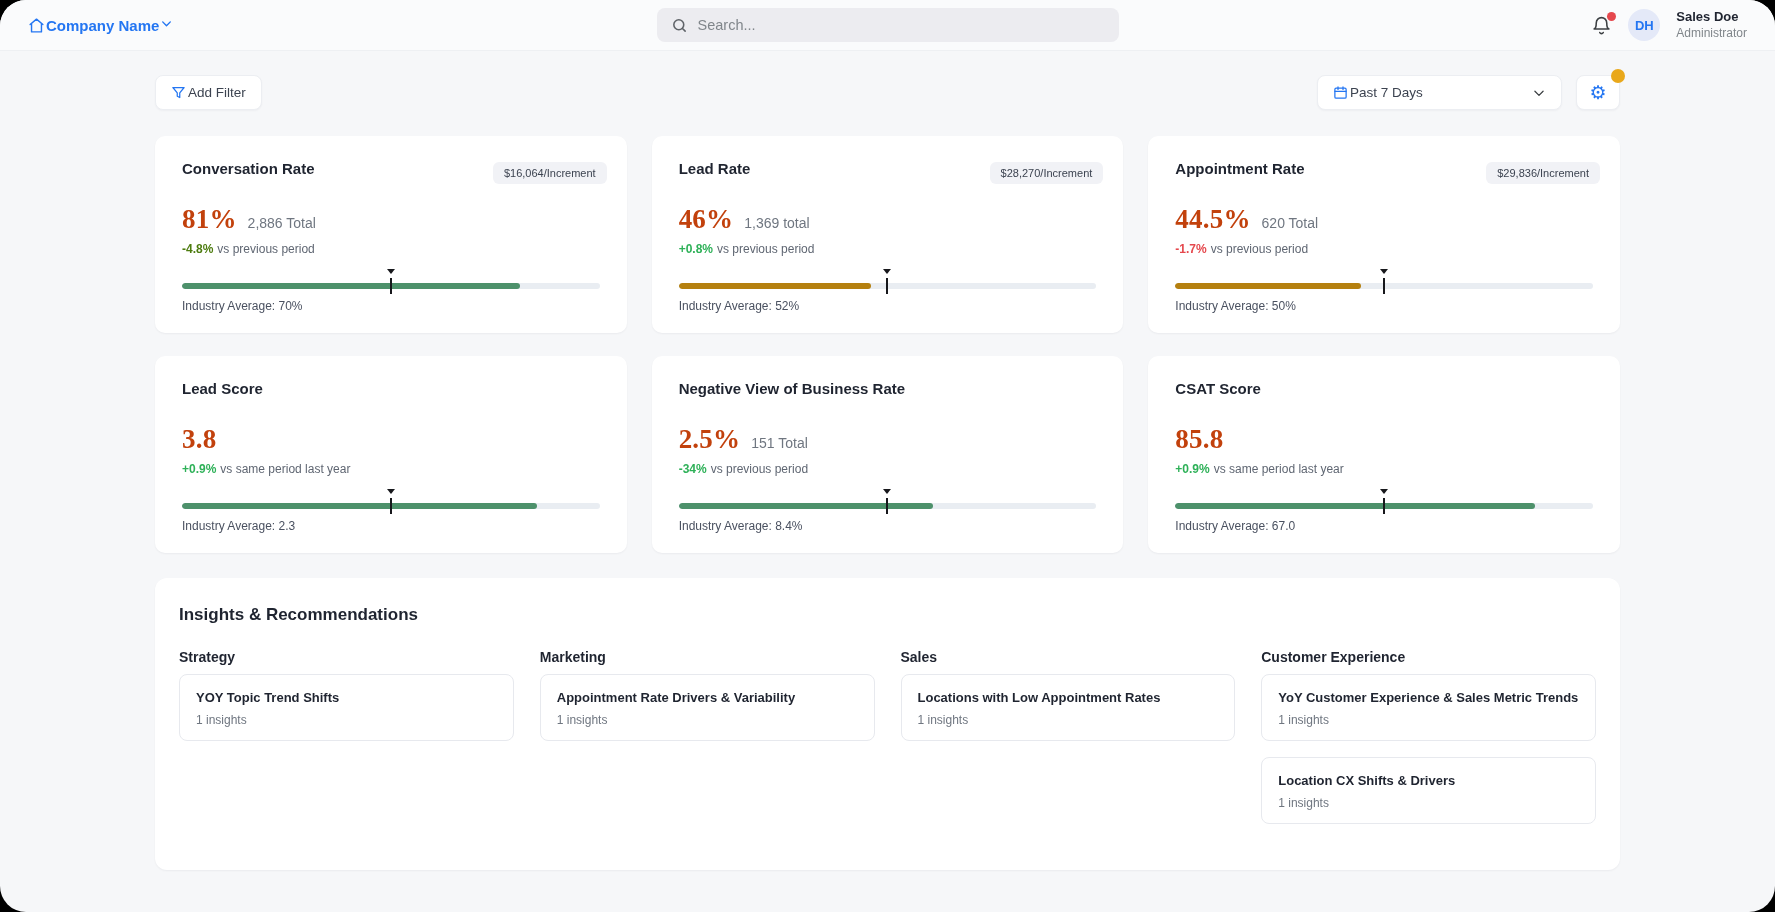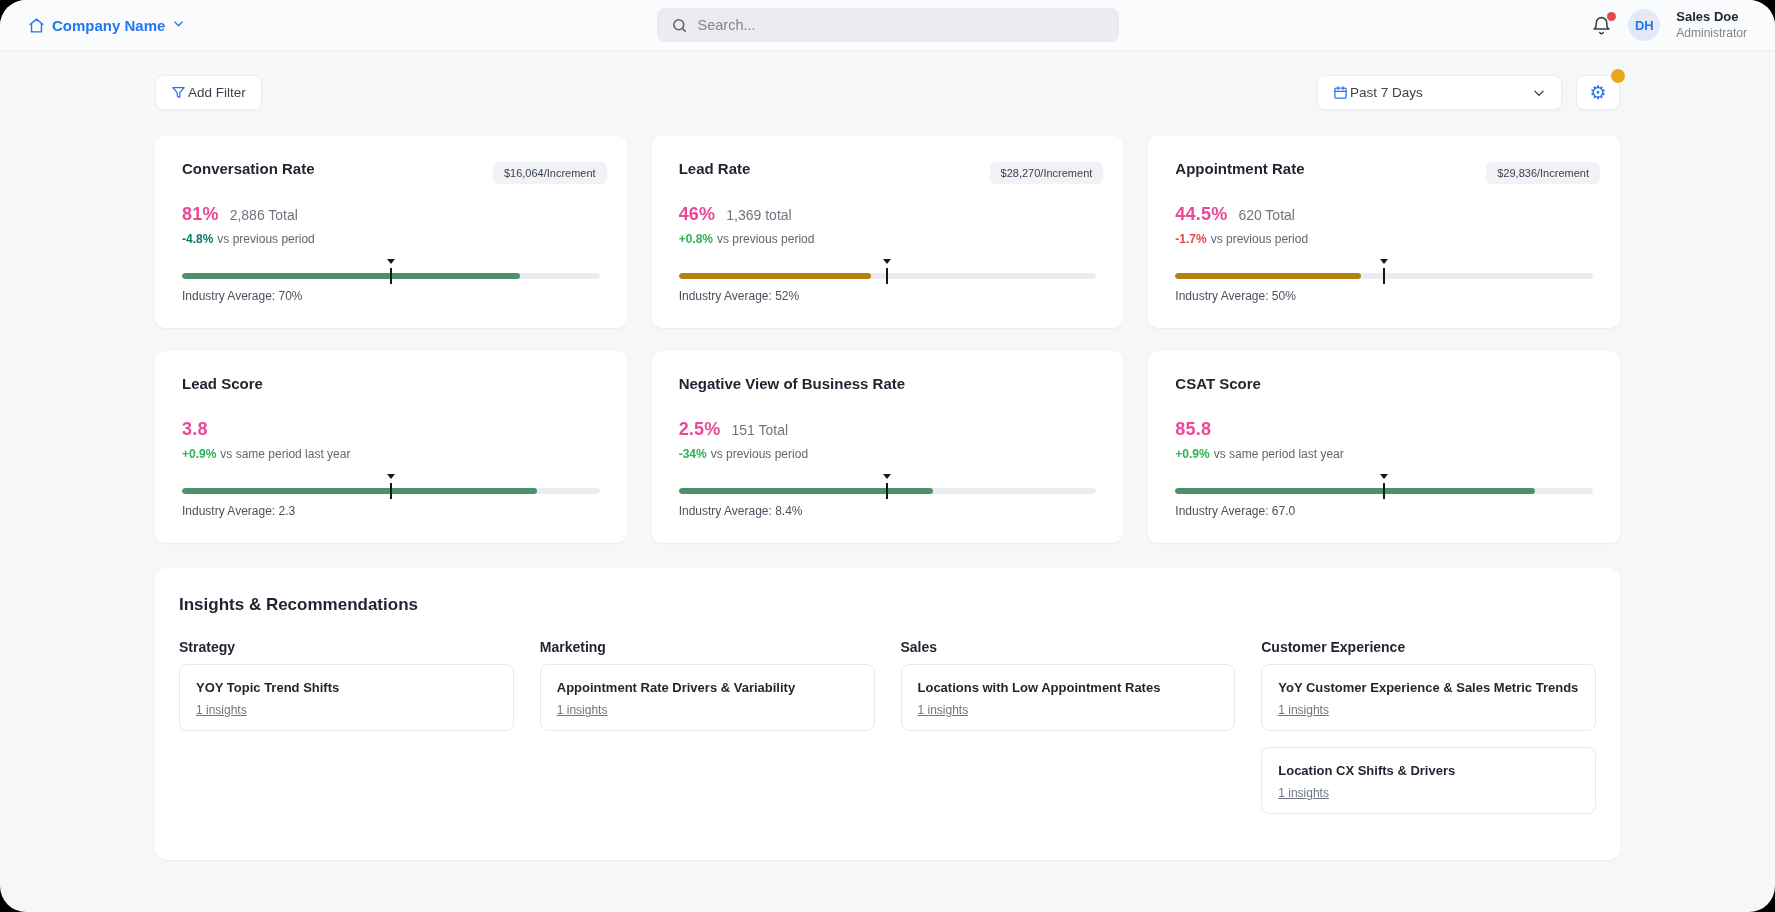--- a/index.html
+++ b/index.html
@@ -6,21 +6,21 @@
   html,body { background:#000; font-family:"Liberation Sans", sans-serif; }
   .screen{
     position:relative; width:1775px; height:912px; margin:0 auto;
     background:#f6f7f9; border-radius:26px; overflow:hidden;
   }
   
   .topbar{
     height:51px; background:#fafbfc; border-bottom:1px solid #eef0f3;
     display:flex; align-items:center; padding:0 28px; position:relative;
   }
-  .company{ display:flex; align-items:flex-start; gap:7px; color:#2476f2; cursor:pointer; }
+  .company{ display:flex; align-items:flex-start; gap:1px; color:#2476f2; cursor:pointer; }
   .company .label{ font-size:15px; font-weight:700; }
   .searchbox{
     position:absolute; left:50%; transform:translateX(-50%);
     width:462px; height:34px; background:#ececf0; border-radius:8px;
     display:flex; align-items:center; gap:10px; padding:0 14px;
   }
   .searchbox input{
     border:none; outline:none; background:transparent; width:100%;
     font-size:14.5px; color:#3c4043; font-family:"Liberation Sans",sans-serif;
   }
@@ -58,21 +58,21 @@
   .metric-card{
     position:relative; background:#fff; border-radius:10px; min-height:192px;
     padding:24px 27px 20px; box-shadow:0 1px 2px rgba(16,24,40,.05);
   }
   .metric-title{ font-size:15px; font-weight:700; color:#1f2430; }
   .metric-badge{
     position:absolute; top:26px; right:20px; background:#f1f2f6; border-radius:6px;
     padding:5px 11px; font-size:11px; color:#3c4350;
   }
   .value-row{ display:flex; align-items:baseline; gap:11px; margin-top:27px; }
-  .metric-value{ font-size:18px; font-weight:700; color:#ec4899; letter-spacing:.2px; }
+  .metric-value{ font-size:27px; font-weight:700; color:#c2410c; letter-spacing:.2px;font-family:Liberation Serif, serif; }
   .metric-sub{ font-size:14px; color:#6f7680; }
   .delta-row{ margin-top:7px; font-size:12px; color:#5f6672; }
   .delta-val{ font-weight:700; margin-right:4px; }
   .bar-wrap{ position:relative; margin-top:27px; }
   .bar-track{ height:6px; background:#e9edf2; border-radius:3px; overflow:hidden; }
   .bar-fill{ height:100%; border-radius:3px; }
   .marker{
     position:absolute; top:-14px; transform:translateX(-50%);
     display:flex; flex-direction:column; align-items:center;
   }
@@ -89,21 +89,21 @@
   }
   .insights-title{ font-size:17px; font-weight:700; color:#1f2430; }
   .insights-grid{ margin-top:24px; display:grid; grid-template-columns:repeat(4,1fr); column-gap:26px; }
   .col-label{ font-size:14px; font-weight:700; color:#1f2430; }
   .col-items{ margin-top:9px; display:flex; flex-direction:column; gap:16px; }
   .insight-item{
     border:1px solid #e7e9ee; border-radius:8px; background:#fff;
     padding:15px 16px 13px; cursor:pointer;
   }
   .insight-item .t{ font-size:13px; font-weight:700; color:#1f2430; }
-  .insight-item .c{ margin-top:8px; font-size:12px; color:#6f7680;text-decoration:underline; }
+  .insight-item .c{ margin-top:8px; font-size:12px; color:#6f7680; }
   svg{ display:block; }
 </style>
 </head>
 <body>
 
 <div class="screen">
 
   <div class="topbar">
     <div class="company">
       <span>
@@ -181,21 +181,21 @@
   <div class="metrics-grid">
 
     <div class="metric-card">
       <div class="metric-title">Conversation Rate</div>
       <div class="metric-badge optional">$16,064/Increment</div>
       <div class="value-row">
         <span class="metric-value">81%</span>
         <span class="metric-sub optional">2,886 Total</span>
       </div>
       <div class="delta-row">
-        <span class="delta-val" style="color: #0f766e;">-4.8%</span><span>vs previous period</span>
+        <span class="delta-val" style="color: #4d7c0f;">-4.8%</span><span>vs previous period</span>
       </div>
       <div class="bar-wrap">
         <div class="bar-track">
             <div class="bar-fill" style="width: 81%; background: rgb(77, 145, 107);"></div>
           </div>
         <div class="marker" style="left: 50%;">
             <div class="tri"></div>
             <div class="tick"></div>
           </div>
       </div>

